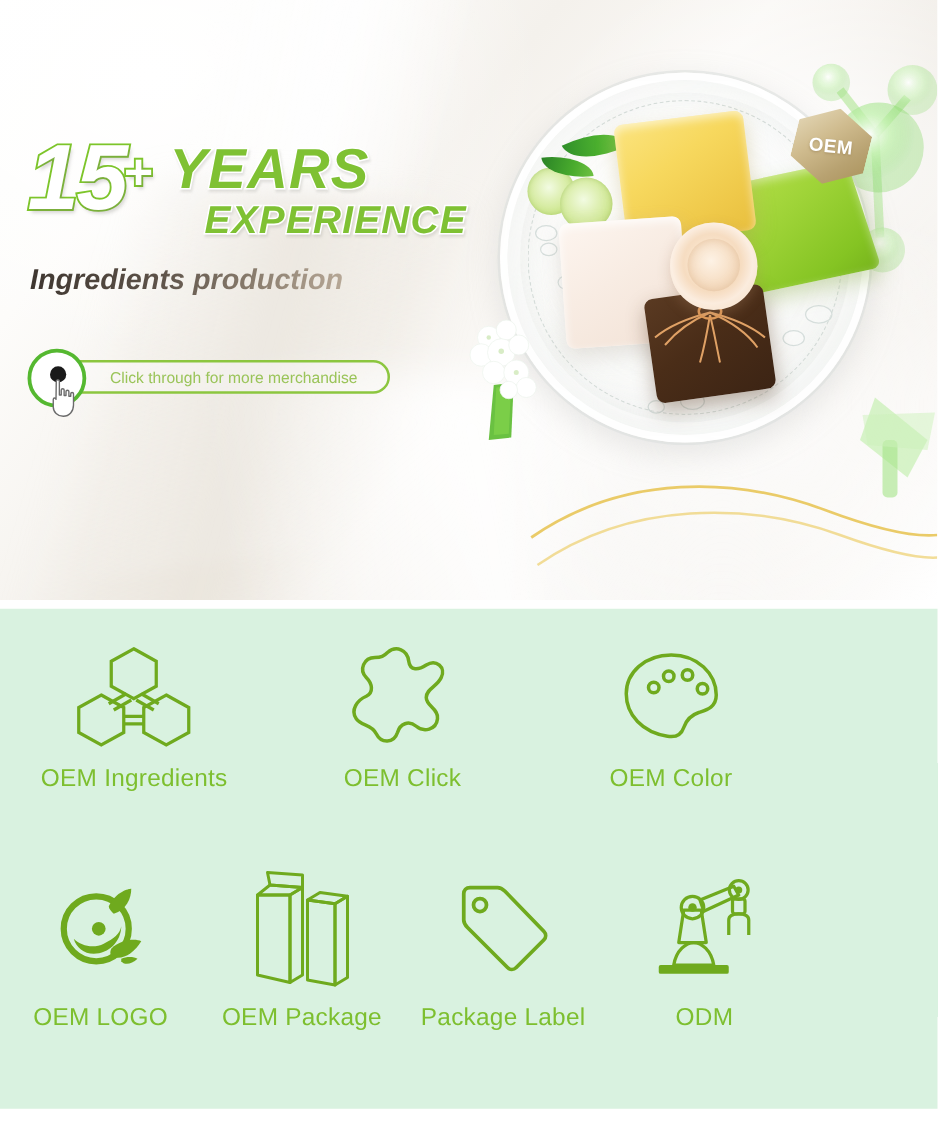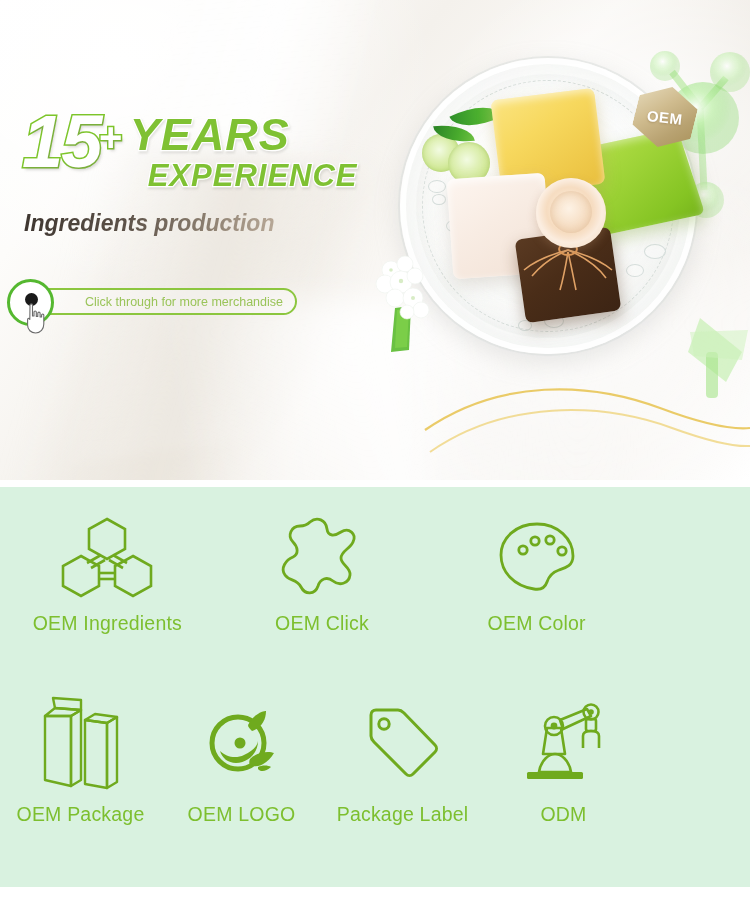--- a/index.html
+++ b/index.html
@@ -67,37 +67,36 @@
   .num-plus {
     font-size: 74px;
     font-weight: bold;
     font-style: italic;
     letter-spacing: -2px;
     line-height: 0.92;
     color: #ffffff;
     -webkit-text-stroke: 3px #7dc52a;
     paint-order: stroke fill;
     text-shadow: 2px 3px 3px rgba(120,120,110,0.28);
-    margin-right: 0;
+    margin-right: 16px;
     white-space: nowrap;
   }
   .num-plus .plus { font-size: 40px; vertical-align: 16px; margin-left: -2px; }
 
   .years-block { margin-top: 4px; }
   .years, .experience {
     font-weight: bold;
     font-style: italic;
     color: #7fc133;
     -webkit-text-stroke: 2.5px #ffffff;
     paint-order: stroke fill;
     letter-spacing: 1px;
     line-height: 1;
     white-space: nowrap;
     filter: drop-shadow(1px 2px 1px rgba(140,140,130,0.22));
-    margin-left: 10px;
   }
   .years { font-size: 45px; }
   .experience { font-size: 31px; margin-top: 3px; margin-left: 28px; }
 
   .subtitle {
     position: absolute;
     left: 24px;
     top: 208px;
     font-size: 23px;
     font-style: italic;
@@ -107,31 +106,30 @@
     background: linear-gradient(95deg, #3e3630 0%, #5c5148 40%, #8a7d6e 72%, #b7a897 100%);
     -webkit-background-clip: text;
     background-clip: text;
     -webkit-text-fill-color: transparent;
     white-space: nowrap;
   }
 
   
   .cta {
     position: absolute;
-    left: 17px;
+    left: 32px;
     top: 288px;
     width: 280px;
     height: 27px;
     border: 2px solid #8cc63f;
     border-radius: 16px;
     box-sizing: border-box;
     background: rgba(255,255,255,0.28);
     display: flex;
     align-items: center;
-    justify-content: center;
   }
   .cta-text {
     margin-left: 54px;
     font-size: 12.5px;
     color: #9ac459;
     white-space: nowrap;
   }
   .cta-knob {
     position: absolute;
     left: -12px;
@@ -490,45 +488,45 @@
         </svg>
       </div>
       <div class="feature-label">OEM Color</div>
     </div>
   </div>
 
   <div class="feature-row row2">
 
     <div class="feature-cell">
       <div class="feature-icon">
+        <svg width="84" height="84" viewBox="0 0 84 84" fill="none">
+          <circle cx="38" cy="42" r="26" stroke="#6faa1e" stroke-width="5"></circle>
+          <path d="M58 40 C58 52, 48 62, 36 62 C28 62, 22 57, 20 50 C26 56, 36 58, 44 54 C52 50, 57 46, 58 40 Z" fill="#6faa1e"></path>
+          <circle cx="40" cy="42" r="5.5" fill="#6faa1e"></circle>
+          <path d="M48 24 C54 12, 64 10, 66 10 C66 18, 62 27, 52 30 C50 28, 48 26, 48 24 Z" fill="#6faa1e"></path>
+          <path d="M50 58 C58 50, 70 50, 74 52 C68 62, 58 68, 50 64 C49 62, 49 60, 50 58 Z" fill="#6faa1e"></path>
+          <path d="M58 66 C62 64, 68 64, 71 66 C66 71, 60 71, 58 68 Z" fill="#6faa1e"></path>
+        </svg>
+      </div>
+      <div class="feature-label">OEM LOGO</div>
+    </div>
+
+    <div class="feature-cell">
+      <div class="feature-icon">
         <svg width="80" height="98" viewBox="0 0 80 98" fill="none" stroke="#6faa1e" stroke-width="2.4" stroke-linejoin="round">
           <path d="M4 22 L30 22 L30 92 L4 86 Z"></path>
           <path d="M30 22 L40 16 L40 86 L30 92 Z"></path>
           <path d="M4 22 L14 14 L40 16 L30 22 Z"></path>
           <path d="M14 14 L12 4 L40 6 L40 16 Z"></path>
           <path d="M44 26 L66 29 L66 94 L44 90 Z"></path>
           <path d="M66 29 L76 23 L76 88 L66 94 Z"></path>
           <path d="M44 26 L54 20 L76 23 L66 29 Z"></path>
         </svg>
       </div>
       <div class="feature-label">OEM Package</div>
-    </div>
-
-    <div class="feature-cell">
-      <div class="feature-icon">
-        <svg width="84" height="84" viewBox="0 0 84 84" fill="none">
-          <circle cx="38" cy="42" r="26" stroke="#6faa1e" stroke-width="5"></circle>
-          <path d="M58 40 C58 52, 48 62, 36 62 C28 62, 22 57, 20 50 C26 56, 36 58, 44 54 C52 50, 57 46, 58 40 Z" fill="#6faa1e"></path>
-          <circle cx="40" cy="42" r="5.5" fill="#6faa1e"></circle>
-          <path d="M48 24 C54 12, 64 10, 66 10 C66 18, 62 27, 52 30 C50 28, 48 26, 48 24 Z" fill="#6faa1e"></path>
-          <path d="M50 58 C58 50, 70 50, 74 52 C68 62, 58 68, 50 64 C49 62, 49 60, 50 58 Z" fill="#6faa1e"></path>
-          <path d="M58 66 C62 64, 68 64, 71 66 C66 71, 60 71, 58 68 Z" fill="#6faa1e"></path>
-        </svg>
-      </div>
-      <div class="feature-label">OEM LOGO</div>
     </div>
 
     <div class="feature-cell">
       <div class="feature-icon">
         <svg width="76" height="76" viewBox="0 0 76 76" fill="none" stroke="#6faa1e" stroke-width="3" stroke-linejoin="round">
           <path d="M6 10 C6 7, 8 5, 11 5 L33 5 C35 5, 37 6, 39 8 L70 40 C72 42, 72 45, 70 47 L48 69
                    C46 71, 43 71, 41 69 L9 37 C7 35, 6 33, 6 31 Z"></path>
           <circle cx="19" cy="19" r="5.2"></circle>
         </svg>
       </div>

